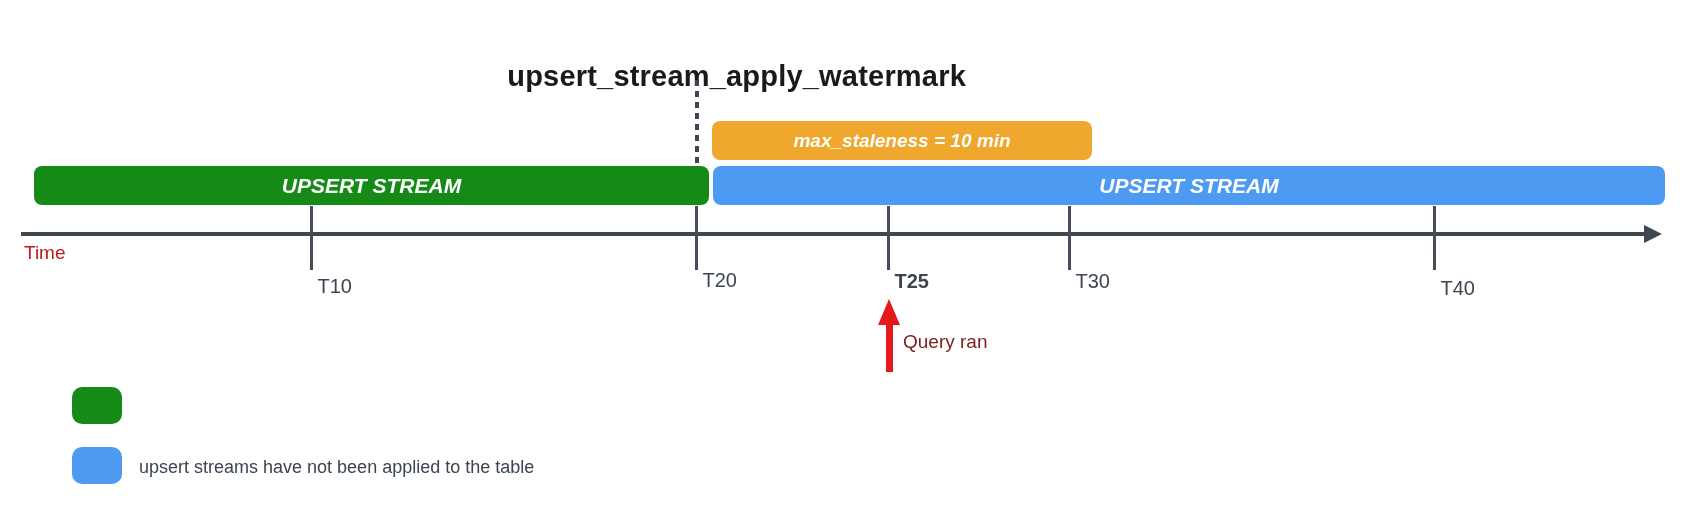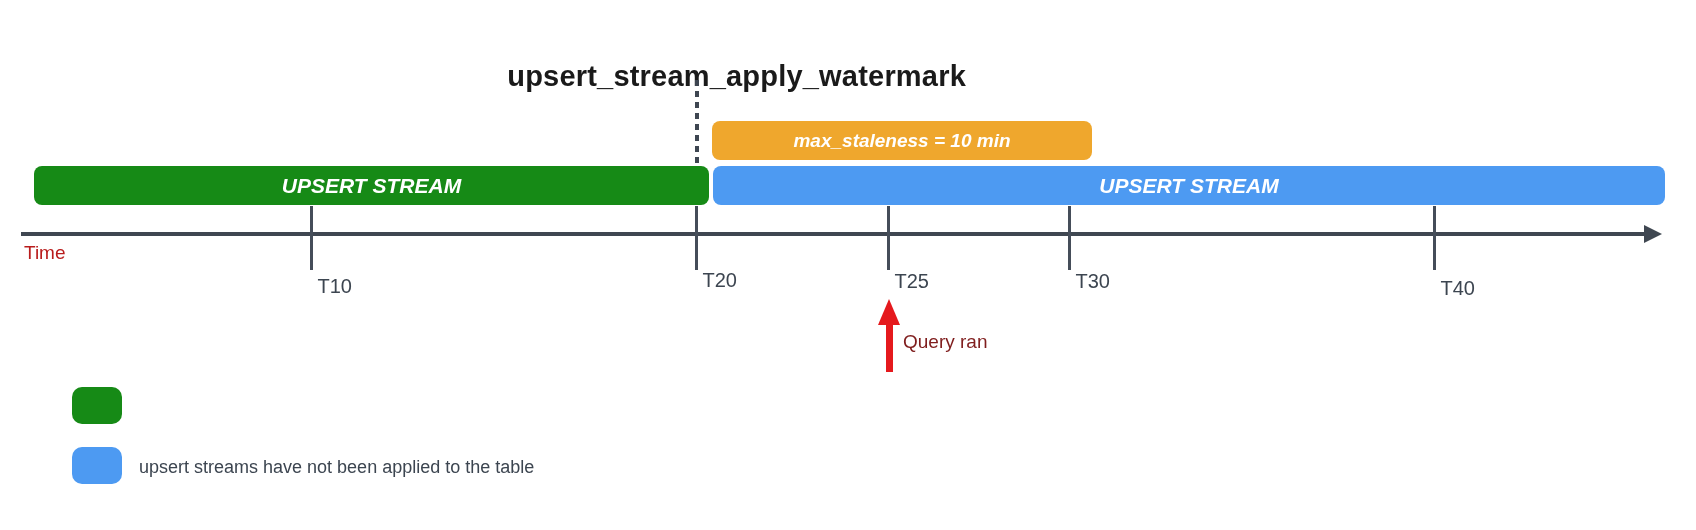--- a/index.html
+++ b/index.html
@@ -85,21 +85,21 @@
     font-size: 20px;
     color: #3c4550;
   }
   .tick-line-t10 { left: 310px; }
   .tick-line-t20 { left: 695px; }
   .tick-line-t25 { left: 887px; }
   .tick-line-t30 { left: 1068px; }
   .tick-line-t40 { left: 1433px; }
   .tick-label-t10 { left: 272px;  top: 275px; }
   .tick-label-t20 { left: 657px;  top: 269px; }
-  .tick-label-t25 { left: 849px;  top: 270px; }
+  .tick-label-t25 { left: 849px;  top: 270px; font-weight: bold; }
   .tick-label-t30 { left: 1030px; top: 270px; }
   .tick-label-t40 { left: 1395px; top: 277px; }
 
   
   .query-arrow-head {
     position: absolute;
     left: 878px; top: 299px;
     width: 0; height: 0;
     border-left: 11px solid transparent;
     border-right: 11px solid transparent;

